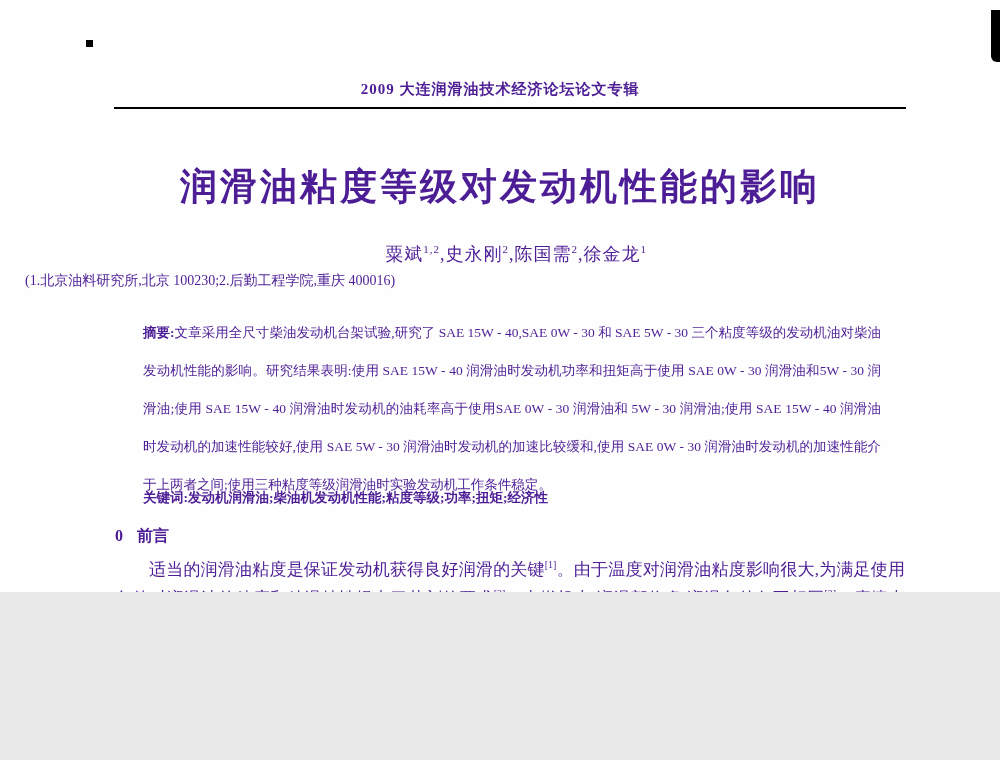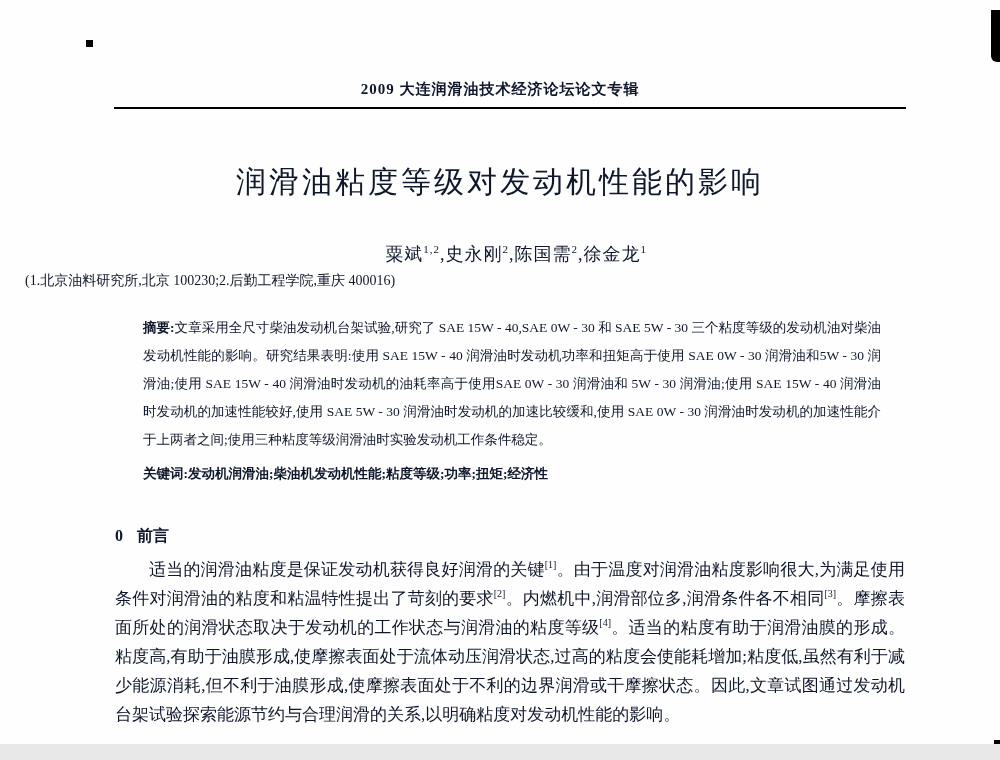--- a/index.html
+++ b/index.html
@@ -1,44 +1,44 @@
 <!DOCTYPE html>
 <html><head>
 <meta charset="utf-8">
 <style>
   html,body{margin:0;padding:0;background:#e8e8e8;}
   .page{
-    position:relative;width:1000px;height:744px;margin:0 auto;
-    background:#fefefe;overflow:hidden;color:#0f172a;
+    position:relative;width:1000px;height:592px;margin:0 auto;
+    background:#fefefe;overflow:hidden;color:#4c1d95;
     font-family:"Liberation Serif","DejaVu Serif",serif;
   }
   .artifact{position:absolute;background:#000;}
   .artifact-tl{left:86px;top:40px;width:7px;height:7px;}
   .artifact-tr{right:0;top:10px;width:9px;height:52px;border-radius:0 0 0 6px;}
   .artifact-br{right:0;top:740px;width:6px;height:18px;}
   .running-header{
     position:absolute;top:80px;left:0;width:100%;text-align:center;
     font-weight:bold;font-size:15px;letter-spacing:1px;
   }
   .header-rule{position:absolute;top:107px;left:114px;width:792px;height:2px;background:#000;}
   .title{
     position:absolute;top:162px;left:0;width:100%;margin:0;text-align:center;
     font-family:"Liberation Sans","DejaVu Sans",sans-serif;
-    font-weight:normal;font-size:30px;letter-spacing:3px;
+    font-weight:bold;font-size:37px;letter-spacing:3px;
   }
   .authors{position:absolute;top:242px;left:16px;width:100%;text-align:center;font-size:18px;letter-spacing:1px;}
   .authors sup{font-size:11px;line-height:0;}
   .affiliation{position:absolute;top:272px;left:0;width:100%;text-align:left;font-size:14px;padding-left:25px;}
   .abstract{
     position:absolute;top:314px;left:143px;width:738px;margin:0;
-    font-size:13.5px;line-height:28px;text-align:justify;
+    font-size:13.5px;line-height:38px;text-align:justify;
   }
   .abstract .label{font-weight:bold;}
   .keywords{
-    position:absolute;top:465px;left:143px;width:760px;margin:0;
+    position:absolute;top:489px;left:143px;width:760px;margin:0;
     font-size:13.5px;font-weight:bold;
   }
   .section{
     position:absolute;left:115px;margin:0;
     font-size:16px;font-weight:bold;
     font-family:Liberation Serif, serif;
   }
   .section-0{top:526px;}
   .section-1{top:749px;}
   .section .sec-title{margin-left:14px;}

